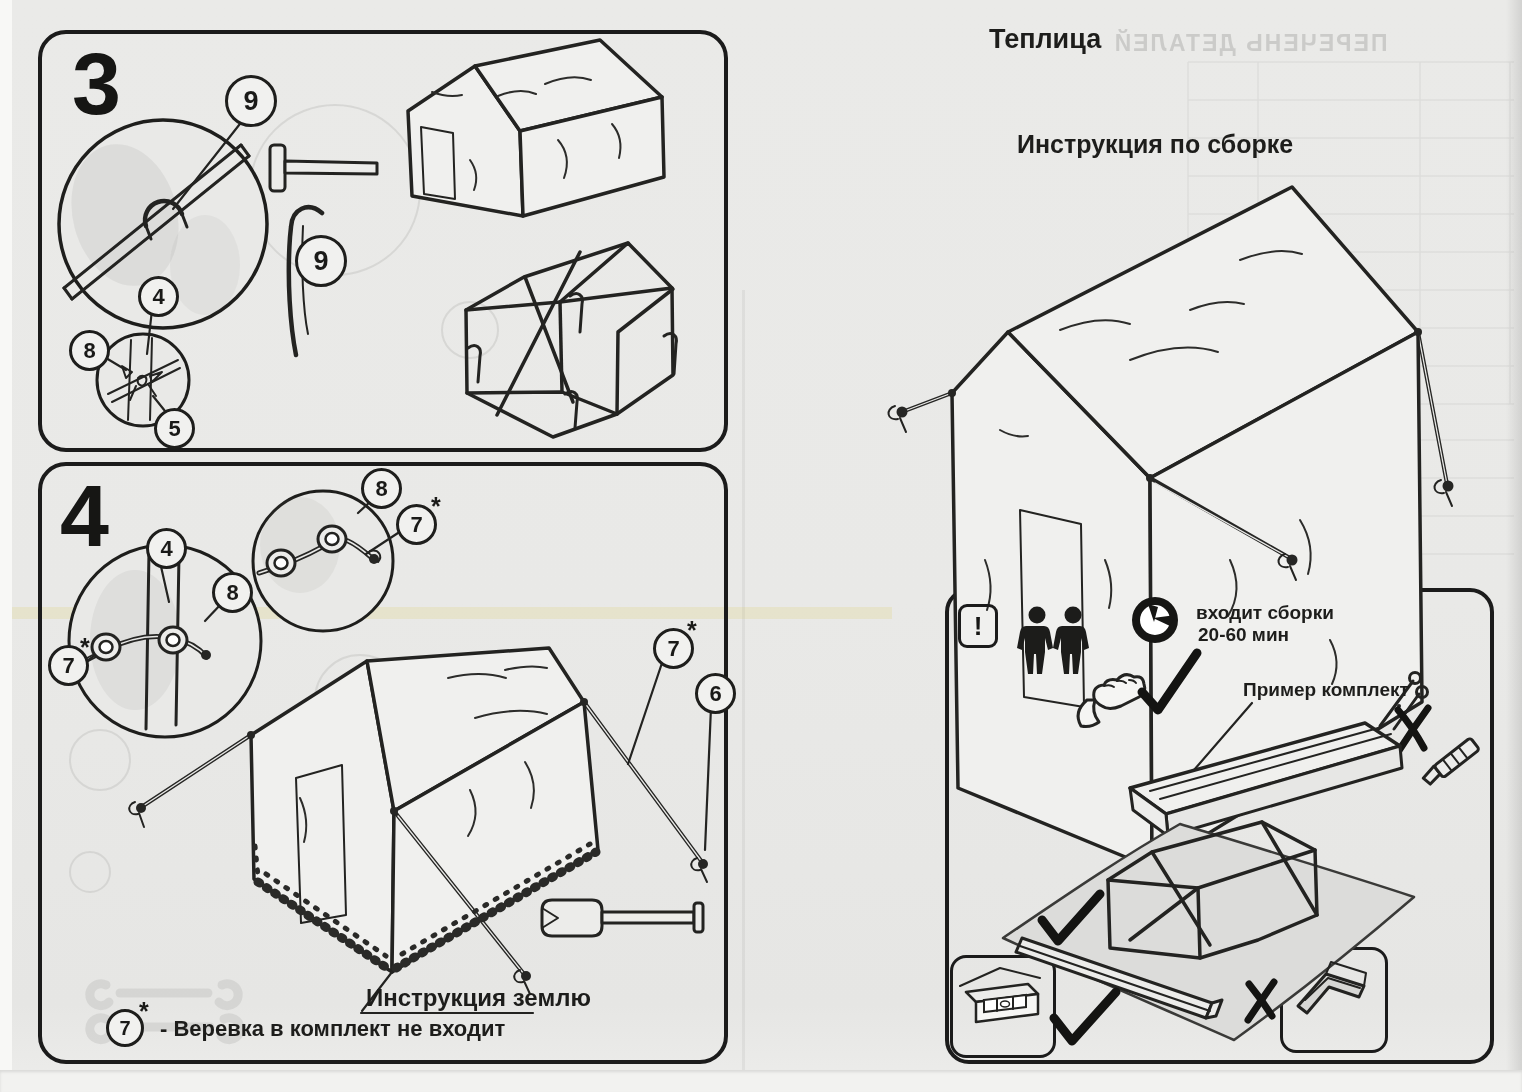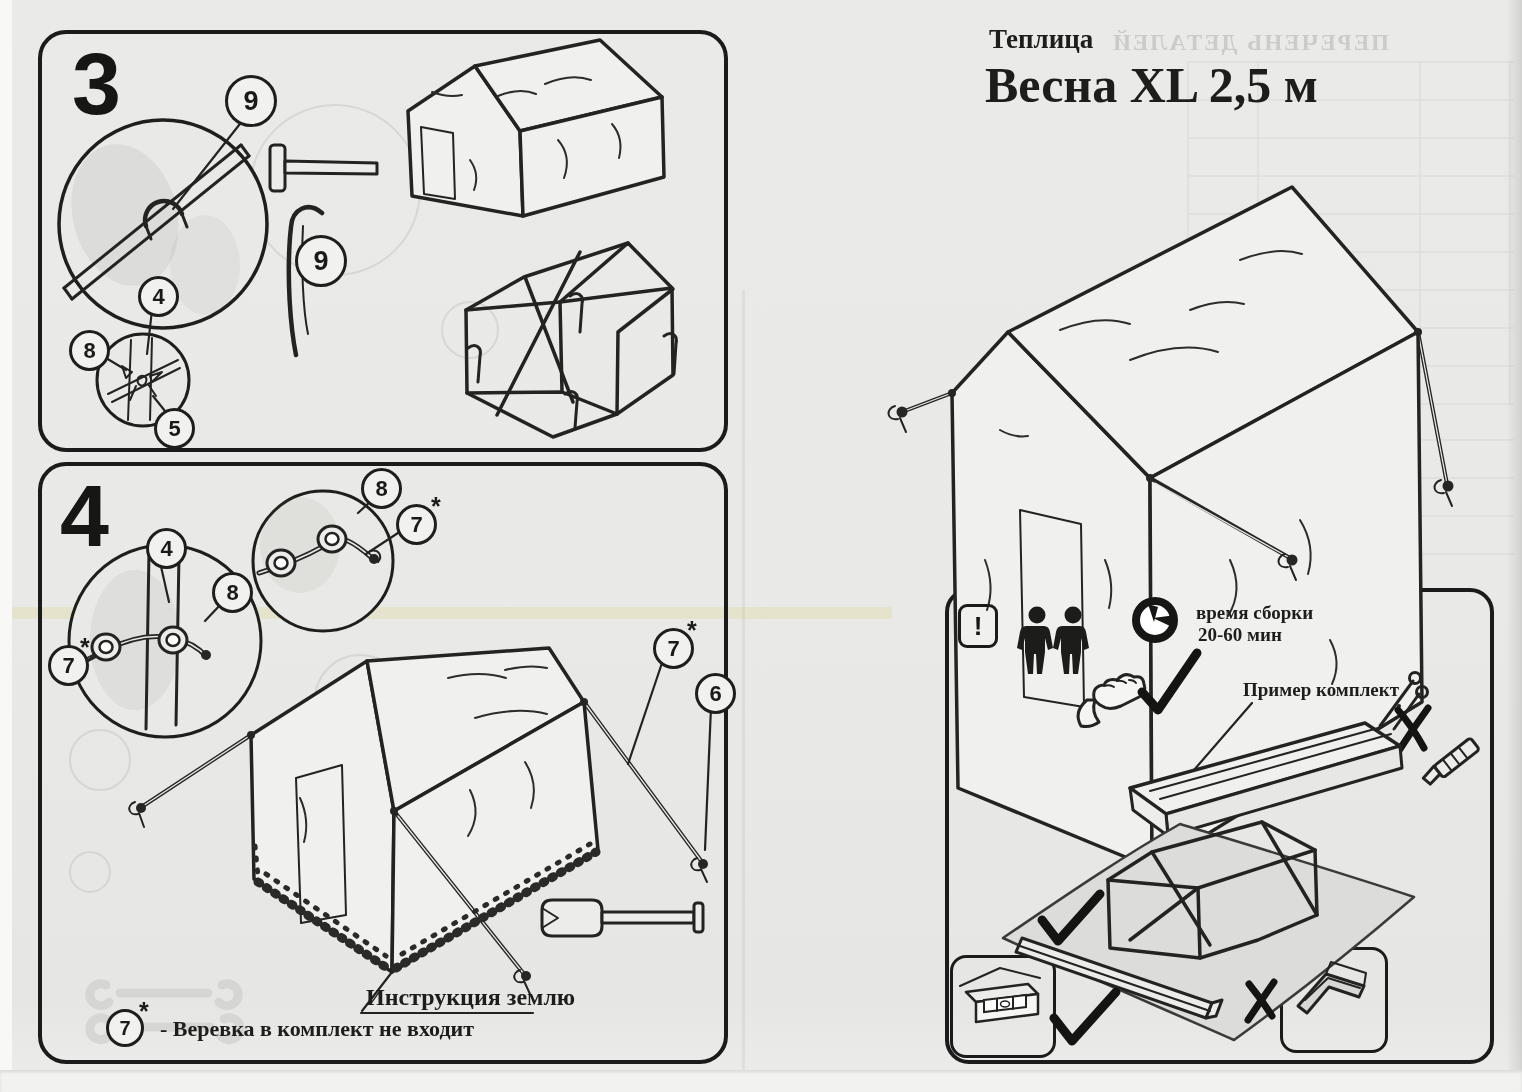--- a/index.html
+++ b/index.html
@@ -12,21 +12,21 @@
   
   .stepnum{position:absolute;font-size:88px;font-weight:700;color:#161614;line-height:1;z-index:5;}
   
   .co{position:absolute;border:3px solid #1e1e1c;border-radius:50%;background:#f1f1ef;
       display:flex;align-items:center;justify-content:center;color:#1a1a18;font-weight:600;z-index:5;}
   .co-lg{width:46px;height:46px;font-size:27px;}
   .co-md{width:35px;height:35px;font-size:22px;}
   .co-sm{width:32px;height:32px;font-size:20px;}
   .star{position:absolute;font-size:25px;font-weight:700;color:#1a1a18;z-index:5;line-height:1;}
   
-  .t{position:absolute;color:#1d1d1b;z-index:5;white-space:nowrap;font-family:Liberation Serif, serif;}
+  .t{position:absolute;color:#1d1d1b;z-index:5;white-space:nowrap;}
   .brand{font-size:27px;font-weight:600;}
   .title{font-size:50px;font-weight:700;letter-spacing:0px;}
   .subtitle{font-size:25px;font-weight:600;}
   .smallbold{font-size:19px;font-weight:600;}
   .ground{font-size:24px;font-weight:600;}
   .footnote{font-size:22px;font-weight:700;}
   .warnbox{position:absolute;width:34px;height:38px;border:3px solid #1b1b1b;border-radius:9px;
            display:flex;align-items:center;justify-content:center;font-size:26px;font-weight:700;color:#161614;z-index:5;}
   .minibox{position:absolute;border:3px solid #1b1b1b;border-radius:16px;z-index:3;}
   .mirror{transform:scaleX(-1);opacity:.33;color:#8f8f8d;font-weight:700;letter-spacing:2px;font-size:23px;z-index:1;}
@@ -336,21 +336,21 @@
       <path class="xmark" d="M1274,982 Q1260,1002 1248,1020" stroke-width="6"></path>
     </g>
     <g>
       <path d="M1298,1006 L1326,974 L1364,986 L1359,997 L1329,987 L1307,1013 Z" fill="#d7d7d5" stroke="#232321" stroke-width="3" stroke-linejoin="round"></path>
       <path class="thin" d="M1305,1000 L1328,978 L1360,988" stroke-width="1.6"></path>
       <path class="thin" d="M1326,974 L1331,962 L1366,973 L1364,986" stroke-width="2.2"></path>
     </g>
   </svg>
 
   <div class="t brand" style="left:989px;top:24px;">Теплица</div>
-  <div class="t title" style="left:985px;top:56px;">Весна XL 2,5 м</div>
+  <div class="t subtitle" style="left:1017px;top:130px;">Инструкция по сборке</div>
 
   <div class="stepnum" style="left:72px;top:40px;">3</div>
   <div class="stepnum" style="left:60px;top:472px;">4</div>
 
   <div class="co co-lg" style="left:225px;top:75px;">9</div>
   <div class="co co-lg" style="left:295px;top:235px;">9</div>
   <div class="co co-md" style="left:138px;top:276px;">4</div>
   <div class="co co-md" style="left:69px;top:330px;">8</div>
   <div class="co co-md" style="left:154px;top:408px;">5</div>
 
@@ -364,17 +364,17 @@
   <div class="co co-md" style="left:653px;top:628px;">7</div>
   <span class="star" style="left:687px;top:618px;">*</span>
   <div class="co co-md" style="left:695px;top:673px;">6</div>
 
   <div class="t ground" style="left:366px;top:984px;width:168px;text-align:center;">Инструкция землю</div>
   <div class="co co-sm" style="left:106px;top:1009px;">7</div>
   <span class="star" style="left:139px;top:999px;">*</span>
   <div class="t footnote" style="left:160px;top:1016px;">- Веревка в комплект не входит</div>
 
   <div class="warnbox" style="left:958px;top:604px;">!</div>
-  <div class="t smallbold" style="left:1196px;top:602px;">время сборки</div>
+  <div class="t smallbold" style="left:1196px;top:602px;">входит сборки</div>
   <div class="t smallbold" style="left:1198px;top:624px;">20-60 мин</div>
   <div class="t smallbold" style="left:1243px;top:679px;">Пример комплект</div>
 
 </div>
 
 </body></html>

